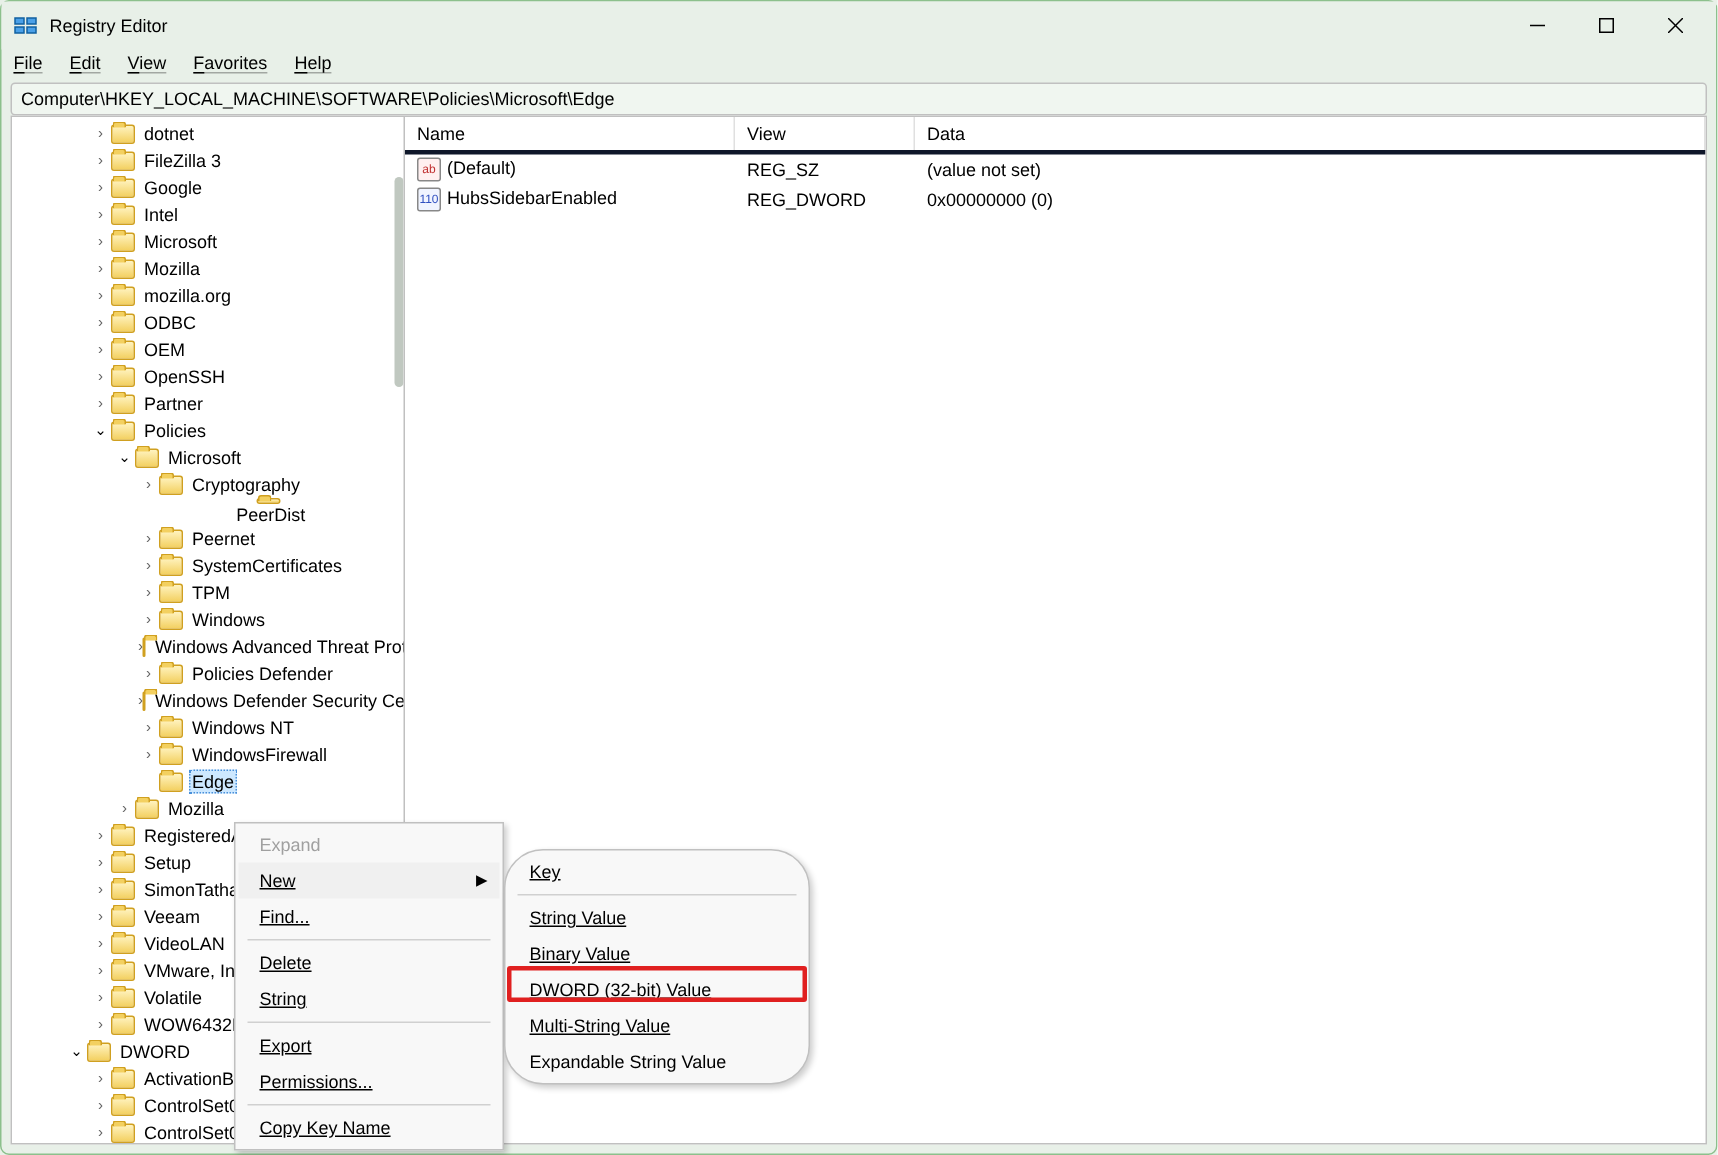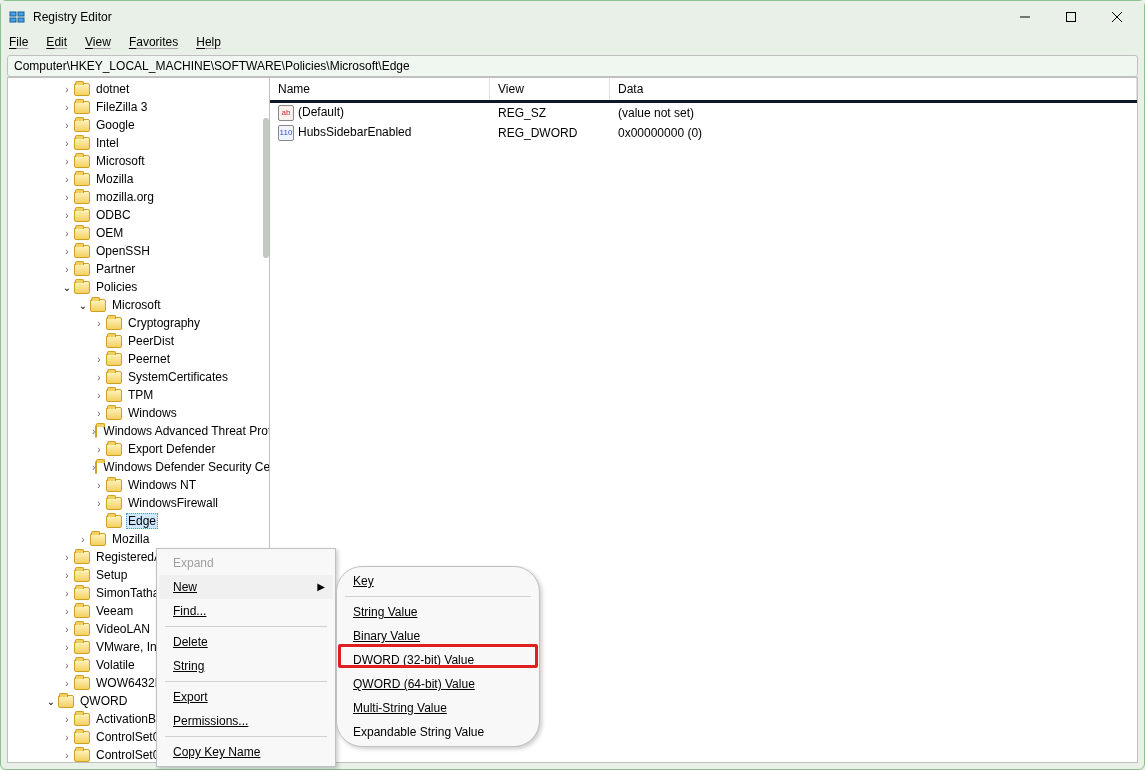--- a/index.html
+++ b/index.html
@@ -162,21 +162,21 @@
             <div class="tree-item" style="padding-left: 64px;">
               <span class="arrow open">⌄</span>
               <span class="folder-icon"></span>
               <span class="tree-label">Microsoft</span>
             </div>
             <div class="tree-item" style="padding-left: 80px;">
               <span class="arrow">›</span>
               <span class="folder-icon"></span>
               <span class="tree-label">Cryptography</span>
             </div>
-            <div class="tree-item" style="padding-left: 80px;">
+            <div class="tree-item" style="padding-left: 80px; flex-direction: column;">
               <span class="arrow"></span>
               <span class="folder-icon"></span>
               <span class="tree-label">PeerDist</span>
             </div>
             <div class="tree-item" style="padding-left: 80px;">
               <span class="arrow">›</span>
               <span class="folder-icon"></span>
               <span class="tree-label">Peernet</span>
             </div>
             <div class="tree-item" style="padding-left: 80px;">
@@ -195,21 +195,21 @@
               <span class="tree-label">Windows</span>
             </div>
             <div class="tree-item" style="padding-left: 80px;">
               <span class="arrow">›</span>
               <span class="folder-icon"></span>
               <span class="tree-label">Windows Advanced Threat Protection</span>
             </div>
             <div class="tree-item" style="padding-left: 80px;">
               <span class="arrow">›</span>
               <span class="folder-icon"></span>
-              <span class="tree-label">Export Defender</span>
+              <span class="tree-label">Policies Defender</span>
             </div>
             <div class="tree-item" style="padding-left: 80px;">
               <span class="arrow">›</span>
               <span class="folder-icon"></span>
               <span class="tree-label">Windows Defender Security Center</span>
             </div>
             <div class="tree-item" style="padding-left: 80px;">
               <span class="arrow">›</span>
               <span class="folder-icon"></span>
               <span class="tree-label">Windows NT</span>
@@ -265,21 +265,21 @@
               <span class="tree-label">Volatile</span>
             </div>
             <div class="tree-item" style="padding-left: 48px;">
               <span class="arrow">›</span>
               <span class="folder-icon"></span>
               <span class="tree-label">WOW6432Node</span>
             </div>
             <div class="tree-item" style="padding-left: 32px;">
               <span class="arrow open">⌄</span>
               <span class="folder-icon"></span>
-              <span class="tree-label">QWORD</span>
+              <span class="tree-label">DWORD</span>
             </div>
             <div class="tree-item" style="padding-left: 48px;">
               <span class="arrow">›</span>
               <span class="folder-icon"></span>
               <span class="tree-label">ActivationBroker</span>
             </div>
             <div class="tree-item" style="padding-left: 48px;">
               <span class="arrow">›</span>
               <span class="folder-icon"></span>
               <span class="tree-label">ControlSet001</span>
@@ -330,18 +330,17 @@
   <div class="ctx-sep"></div>
   <div class="ctx-item"><span class="u">Copy Key Name</span></div>
 </div>
 
 <div class="ctx-menu" style="left:336px; top:566px; width:204px;border-radius:26px;">
   <div class="ctx-item"><span class="u">Key</span></div>
   <div class="ctx-sep"></div>
   <div class="ctx-item"><span class="u">String Value</span></div>
   <div class="ctx-item"><span class="u">Binary Value</span></div>
   <div class="ctx-item"><span class="u">DWORD (32-bit) Value</span></div>
-  <div class="ctx-item"><span class="u">QWORD (64-bit) Value</span></div>
   <div class="ctx-item"><span class="u">Multi-String Value</span></div>
   <div class="ctx-item"><span>Expandable String Value</span></div>
 </div>
 
 <div class="highlight-box" style="left:338px; top:644px; width:200px; height:24px;"></div>
 
 </body></html>

